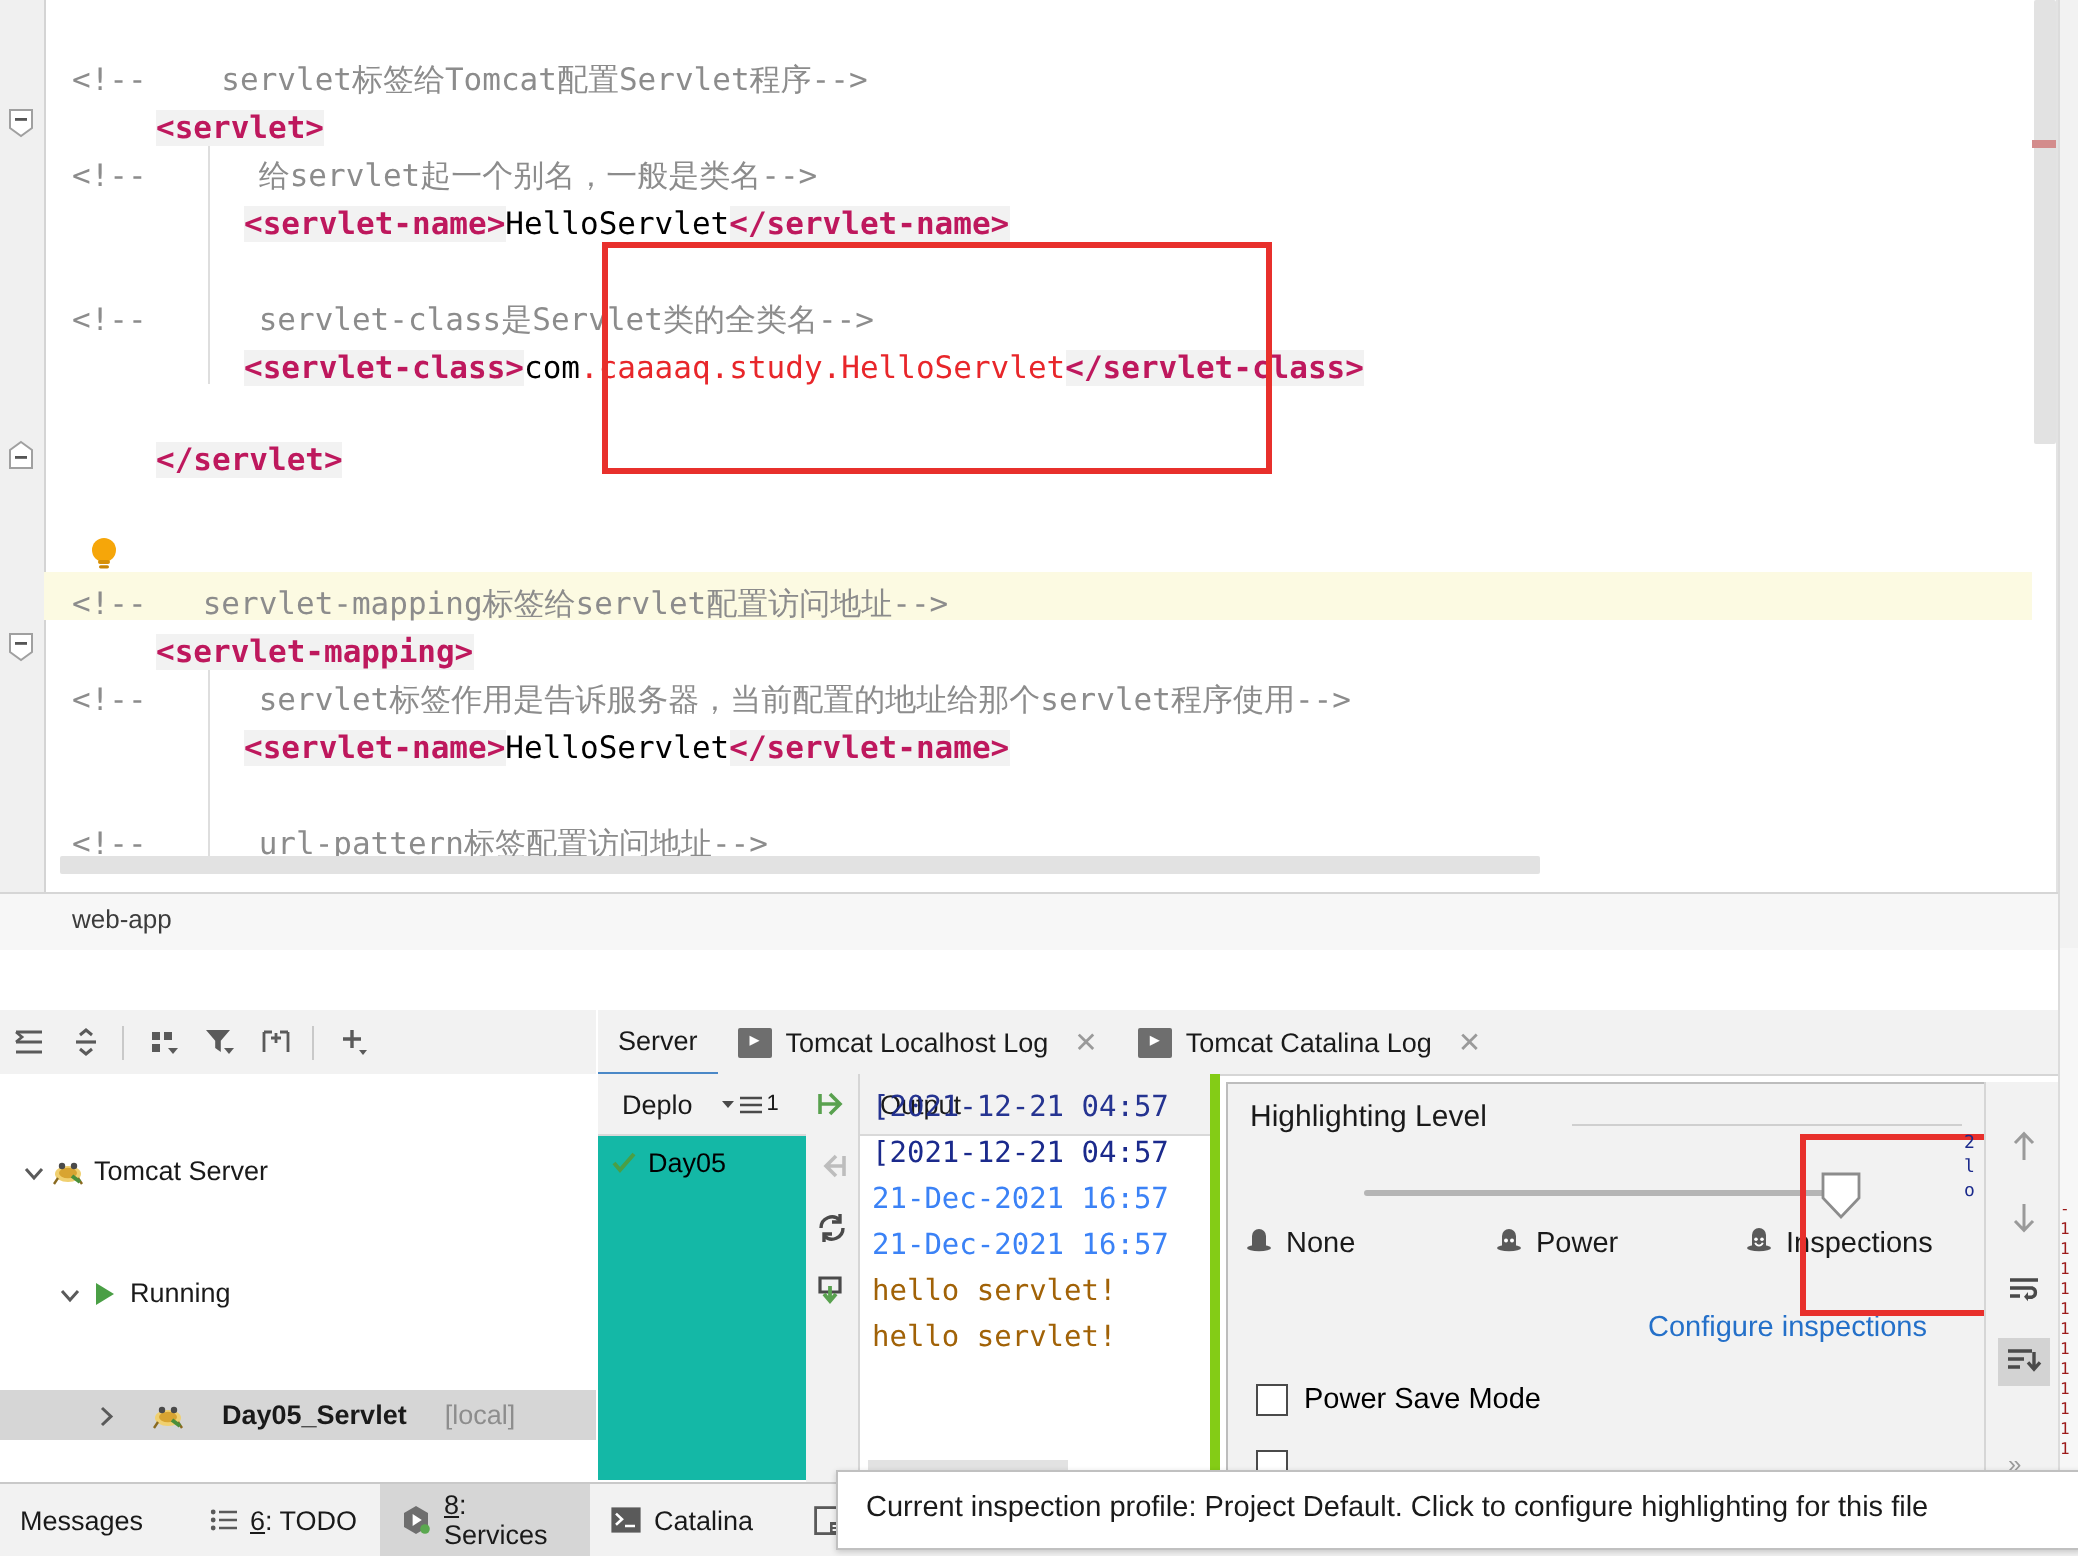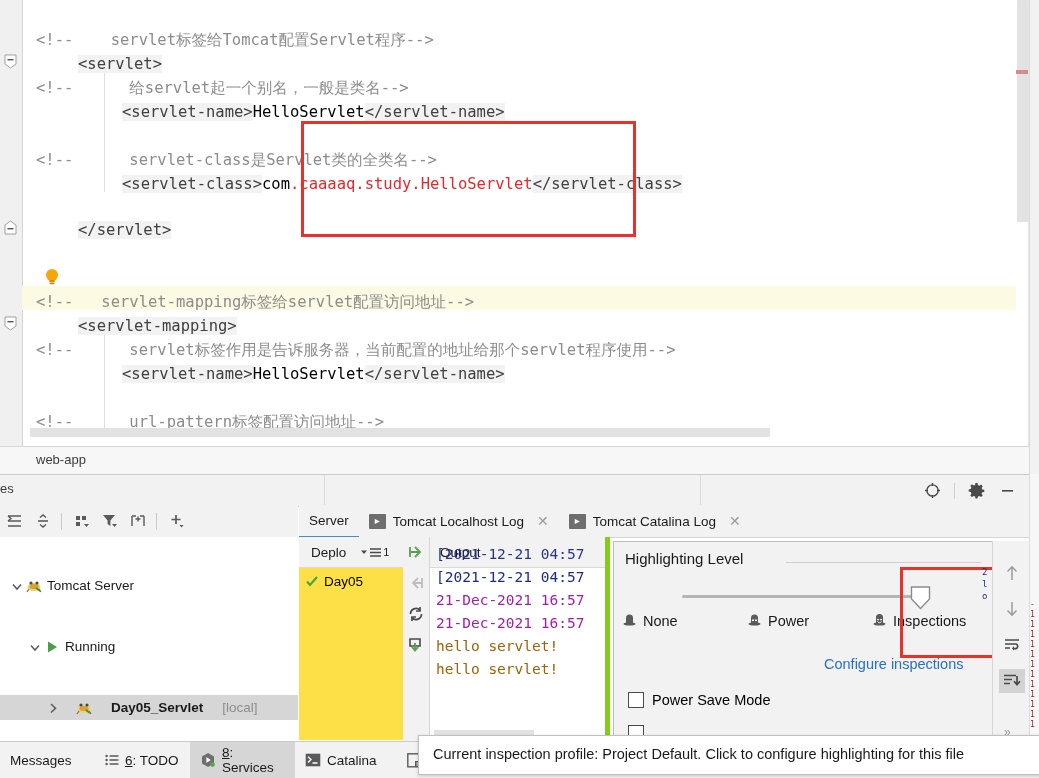--- a/index.html
+++ b/index.html
@@ -13,21 +13,21 @@
   .app{position:relative;width:1039px;height:778px;border-radius:30px;}
 
   
   .editor{position:absolute;left:0;top:0;width:1039px;height:446px;background:#ffffff;overflow:hidden;}
   .gutter{position:absolute;left:0;top:0;width:22px;height:446px;background:#f0f0f0;border-right:0px;}
   .gutter-line{position:absolute;left:22px;top:0;width:1px;height:446px;background:#d4d4d4;}
 
   .code{position:absolute;left:22px;top:0;right:14px;top:0;font-family:"DejaVu Sans Mono","Liberation Mono",monospace;font-size:15.5px;line-height:24px;}
   .ln{position:absolute;left:0;white-space:pre;height:24px;}
   .ln .cm{color:#8c8c8c;}
-  .ln .tag{color:#404040;font-weight:normal;background:#f2f2f2;}
+  .ln .tag{color:#be185d;font-weight:bold;background:#f2f2f2;}
   .ln .txt{color:#000000;}
   .ln .red{color:#e8262a;}
   .hl-row{position:absolute;left:0;width:1039px;height:24px;background:#fcfae2;}
 
   
   .fold{position:absolute;width:13px;height:13px;left:4px;}
   .fold svg{display:block;}
   .bulb{position:absolute;left:44px;width:16px;height:18px;}
 
   
@@ -67,31 +67,31 @@
 
   
   .svc-right{position:absolute;left:299px;top:505px;width:730px;height:235px;background:#ffffff;}
   .tabbar{position:absolute;left:0;top:0;width:730px;height:32px;background:#f2f2f2;border-bottom:1px solid #d6d6d6;display:flex;align-items:center;}
   .tab{height:31px;display:flex;align-items:center;padding:0 10px;font-size:13.5px;color:#1a1a1a;cursor:pointer;gap:7px;}
   .tab.active{border-bottom:2px solid #4a88c7;}
   .tabclose{font-size:14px;color:#9a9a9a;margin-left:6px;}
   .runico{width:17px;height:15px;background:#6e6e6e;border-radius:1px;display:inline-flex;align-items:center;justify-content:center;color:#fff;font-size:10px;line-height:1;}
 
   
-  .deploy{position:absolute;left:0;top:32px;width:104px;height:203px;background:#fde047;border-right:1px solid #d6d6d6;}
+  .deploy{position:absolute;left:0;top:32px;width:104px;height:203px;background:#14b8a6;border-right:1px solid #d6d6d6;}
   .subhead{height:30px;background:#f2f2f2;border-bottom:1px solid #d9d9d9;display:flex;align-items:center;font-size:13.5px;color:#1a1a1a;}
   .deploy-item{height:26px;display:flex;align-items:center;padding-left:6px;font-size:13.5px;gap:5px;}
   .dep-side{position:absolute;left:104px;top:32px;width:26px;height:203px;background:#f2f2f2;border-right:1px solid #d6d6d6;display:flex;flex-direction:column;align-items:center;padding-top:4px;gap:9px;}
   .dep-side .di{width:22px;height:22px;display:flex;align-items:center;justify-content:center;cursor:pointer;}
 
   
   .output{position:absolute;left:131px;top:32px;width:175px;height:203px;background:#ffffff;border-right:5px solid #84cc16;overflow:hidden;}
   .outlines{position:absolute;left:6px;top:18px;font-family:"DejaVu Sans Mono","Liberation Mono",monospace;font-size:14.5px;line-height:23px;white-space:pre;}
   .o-blue{color:#1b2a8c;}
-  .o-red{color:#a21caf;}
+  .o-red{color:#3b82f6;}
   .o-blk{color:#a16207;}
   .out-hscroll{position:absolute;left:4px;bottom:2px;width:100px;height:8px;background:#e2e2e2;}
 
   
   .hlpanel{position:absolute;left:613px;top:541px;width:378px;height:197px;background:#f2f2f2;border:1px solid #bdbdbd;}
   .hl-title{position:absolute;left:11px;top:8px;font-size:15px;color:#1a1a1a;}
   .hl-titleline{position:absolute;left:172px;top:20px;width:195px;height:1px;background:#cfcfcf;}
   .hl-slider-track{position:absolute;left:68px;top:53px;width:233px;height:3px;background:#b5b5b5;border-radius:2px;}
   .hl-thumb{position:absolute;left:296px;top:44px;width:21px;}
   .hl-opts{position:absolute;left:8px;top:70px;width:360px;display:flex;}
@@ -190,46 +190,20 @@
     </div>
     <div class="edgefar">
         <div class="tick"></div>
       </div>
   </div>
 
   <div class="breadcrumb">
     <span>web-app</span>
   </div>
 
-  <div class="twheader">
-    <div class="seg" style="left:0;width:324px;">
-      <span class="twh-title" style="left:0px;">es</span>
-    </div>
-    <div class="seg" style="left:324px;width:376px;"></div>
-    <div class="twh-icons">
-      <div class="ic">
-        <svg width="17" height="17" viewBox="0 0 17 17">
-            <circle cx="8.5" cy="8.5" r="5.6" fill="none" stroke="#4a4a4a" stroke-width="1.4"></circle>
-            <path d="M8.5 1v3M8.5 13v3M1 8.5h3M13 8.5h3" stroke="#4a4a4a" stroke-width="1.4"></path>
-          </svg>
-      </div>
-      <div class="vdiv"></div>
-      <div class="ic">
-        <svg width="17" height="17" viewBox="0 0 17 17">
-            <path d="M8.5 5.4a3.1 3.1 0 1 0 0 6.2 3.1 3.1 0 0 0 0-6.2zm0 4.5a1.4 1.4 0 1 1 0-2.8 1.4 1.4 0 0 1 0 2.8z" fill="#4a4a4a"></path>
-            <path d="M7.4 1h2.2l.3 2 1.5.7 1.7-1.1 1.6 1.6-1.1 1.7.7 1.5 2 .3v2.2l-2 .3-.7 1.5 1.1 1.7-1.6 1.6-1.7-1.1-1.5.7-.3 2H7.4l-.3-2-1.5-.7-1.7 1.1-1.6-1.6 1.1-1.7L2.7 9.9l-2-.3V7.4l2-.3.7-1.5L2.3 3.9l1.6-1.6 1.7 1.1L7.1 3z" fill="#4a4a4a"></path>
-          </svg>
-      </div>
-      <div class="ic">
-        <svg width="17" height="17" viewBox="0 0 17 17">
-            <rect x="3" y="8" width="11" height="1.6" fill="#4a4a4a"></rect>
-          </svg>
-      </div>
-    </div>
-  </div>
 
   <div class="svc-toolbar">
     <div class="tb">
       <svg width="18" height="18" viewBox="0 0 18 18">
           <path d="M2 4h13M2 9h13M2 14h13" stroke="#5a5a5a" stroke-width="1.5"></path>
           <path d="M2 4l3 2.5L2 9" fill="none" stroke="#5a5a5a" stroke-width="1.4"></path>
         </svg>
     </div>
     <div class="tb">
       <svg width="18" height="18" viewBox="0 0 18 18">

